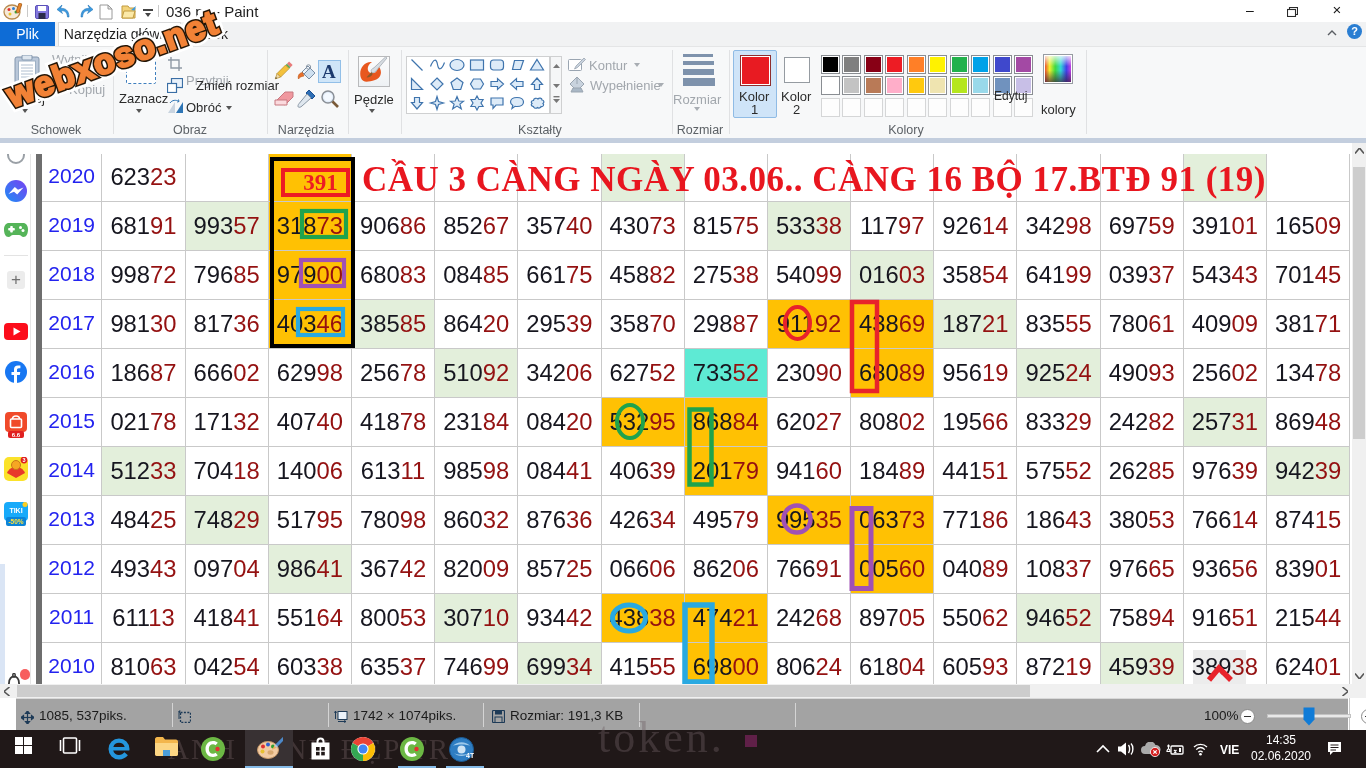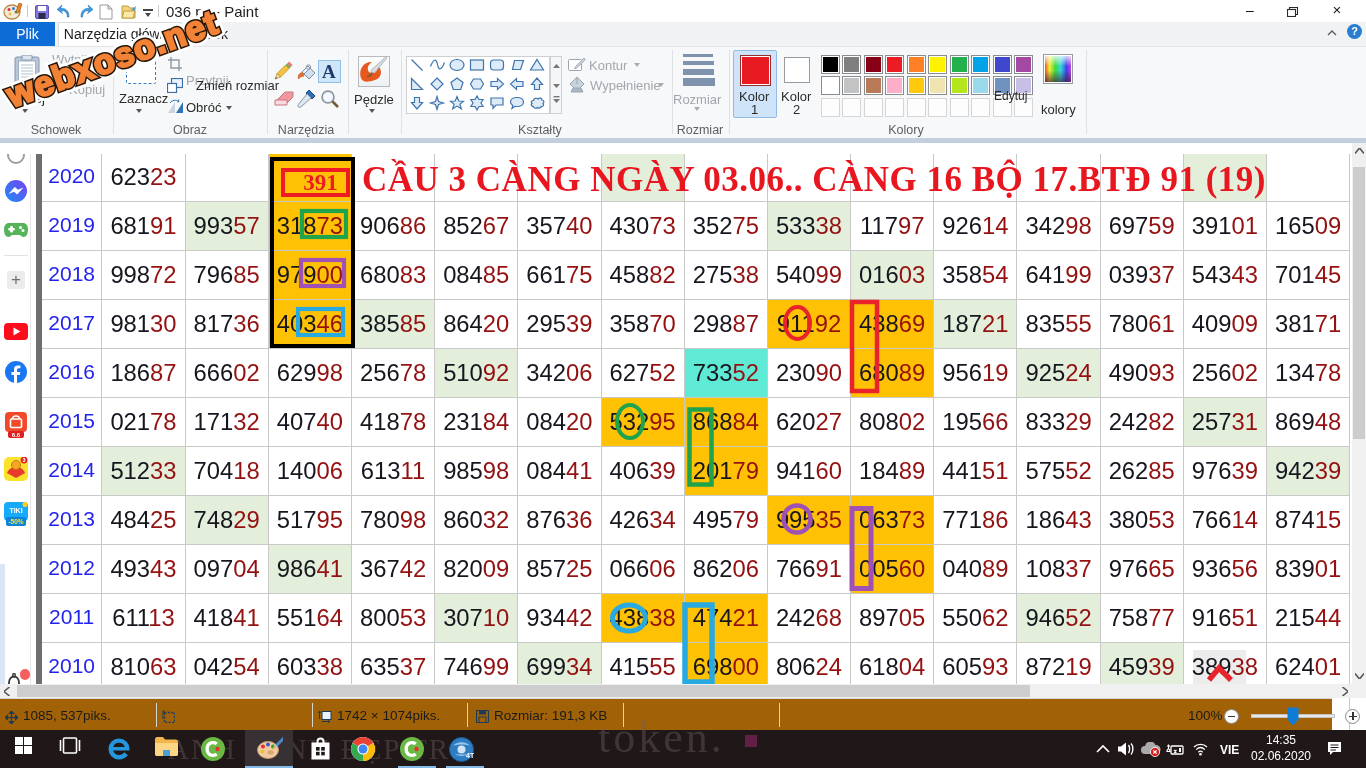--- a/index.html
+++ b/index.html
@@ -40,21 +40,21 @@
 #darkbar{position:absolute;left:36px;top:0;width:6px;height:541px;background:#6e6e6e}
 #bigtitle{position:absolute;left:362px;top:0;width:950px;height:47px;line-height:51px;font-family:"Liberation Serif",serif;font-weight:700;font-size:35px;color:#e8161f;white-space:nowrap;letter-spacing:0.5px}
 #blackrect{position:absolute;left:270px;top:3px;width:85px;height:191px;border:4px solid #000}
 #redbox{position:absolute;left:281px;top:14px;width:69px;height:29px;border:4px solid #ed1c24;color:#ed1c24;font-family:"Liberation Serif",serif;font-weight:700;font-size:23px;text-align:center;line-height:21.5px;padding-left:10px}
 
 #vscroll{position:absolute;left:1352px;top:143px;width:14px;height:541px;background:#f0f0f0}
 #vthumb{position:absolute;left:1px;top:24px;width:12px;height:272px;background:#cdcdcd}
 #hscroll{position:absolute;left:0;top:684px;width:1366px;height:14px;background:#f0f0f0}
 #hthumb{position:absolute;left:17px;top:1px;width:1013px;height:12px;background:#cdcdcd}
 
-#status{position:absolute;left:0;top:698px;width:1332px;height:32px;background:#a16207;border-top:1px solid #d8d8d8}
+#status{position:absolute;left:16px;top:698px;width:1332px;height:32px;background:#a3a3a3;border-top:1px solid #d8d8d8}
 #status .dv{position:absolute;top:4px;width:1px;height:24px;background:#d4d4d4}
 #status .st{position:absolute;top:9px;font-size:13.5px;color:#1b1b1b;white-space:nowrap}
 
 #taskbar{position:absolute;left:0;top:730px;width:1366px;height:38px;background:#201818;overflow:hidden}
 #paintslot{position:absolute;left:245px;top:0;width:48px;height:38px;background:#383133}
 .ul{position:absolute;top:36px;height:2px;background:#86bbe8}
 .tbicon{position:absolute;top:7px}
 .tray{position:absolute;color:#fff}
 #wm{position:absolute;left:168px;top:3px;width:700px;font-family:"Liberation Serif",serif;font-size:29px;color:rgba(158,135,140,0.25);white-space:nowrap;letter-spacing:2px}
 #wm2{position:absolute;left:598px;top:712px;font-family:"Liberation Serif",serif;font-size:44px;color:rgba(110,96,100,0.40);white-space:nowrap;letter-spacing:3px;z-index:40}
@@ -369,21 +369,21 @@
 <div class="c g"></div>
 <div class="c"></div>
 <div class="c yr">2019</div>
 <div class="c"><b>681</b><i>91</i></div>
 <div class="c g"><b>993</b><i>57</i></div>
 <div class="c o"><b>318</b><i>73</i></div>
 <div class="c"><b>906</b><i>86</i></div>
 <div class="c"><b>852</b><i>67</i></div>
 <div class="c"><b>357</b><i>40</i></div>
 <div class="c"><b>430</b><i>73</i></div>
-<div class="c"><b>352</b><i>75</i></div>
+<div class="c"><b>815</b><i>75</i></div>
 <div class="c g"><b>533</b><i>38</i></div>
 <div class="c"><b>117</b><i>97</i></div>
 <div class="c"><b>926</b><i>14</i></div>
 <div class="c"><b>342</b><i>98</i></div>
 <div class="c"><b>697</b><i>59</i></div>
 <div class="c"><b>391</b><i>01</i></div>
 <div class="c"><b>165</b><i>09</i></div>
 <div class="c yr">2018</div>
 <div class="c"><b>998</b><i>72</i></div>
 <div class="c"><b>796</b><i>85</i></div>
@@ -502,21 +502,21 @@
 <div class="c"><b>551</b><i>64</i></div>
 <div class="c"><b>800</b><i>53</i></div>
 <div class="c g"><b>307</b><i>10</i></div>
 <div class="c"><b>934</b><i>42</i></div>
 <div class="c o"><b>438</b><i>38</i></div>
 <div class="c o"><b>474</b><i>21</i></div>
 <div class="c"><b>242</b><i>68</i></div>
 <div class="c"><b>897</b><i>05</i></div>
 <div class="c"><b>550</b><i>62</i></div>
 <div class="c g"><b>946</b><i>52</i></div>
-<div class="c"><b>758</b><i>77</i></div>
+<div class="c"><b>758</b><i>94</i></div>
 <div class="c"><b>916</b><i>51</i></div>
 <div class="c"><b>215</b><i>44</i></div>
 <div class="c yr">2010</div>
 <div class="c"><b>810</b><i>63</i></div>
 <div class="c"><b>042</b><i>54</i></div>
 <div class="c"><b>603</b><i>38</i></div>
 <div class="c"><b>635</b><i>37</i></div>
 <div class="c"><b>746</b><i>99</i></div>
 <div class="c g"><b>699</b><i>34</i></div>
 <div class="c"><b>415</b><i>55</i></div>

